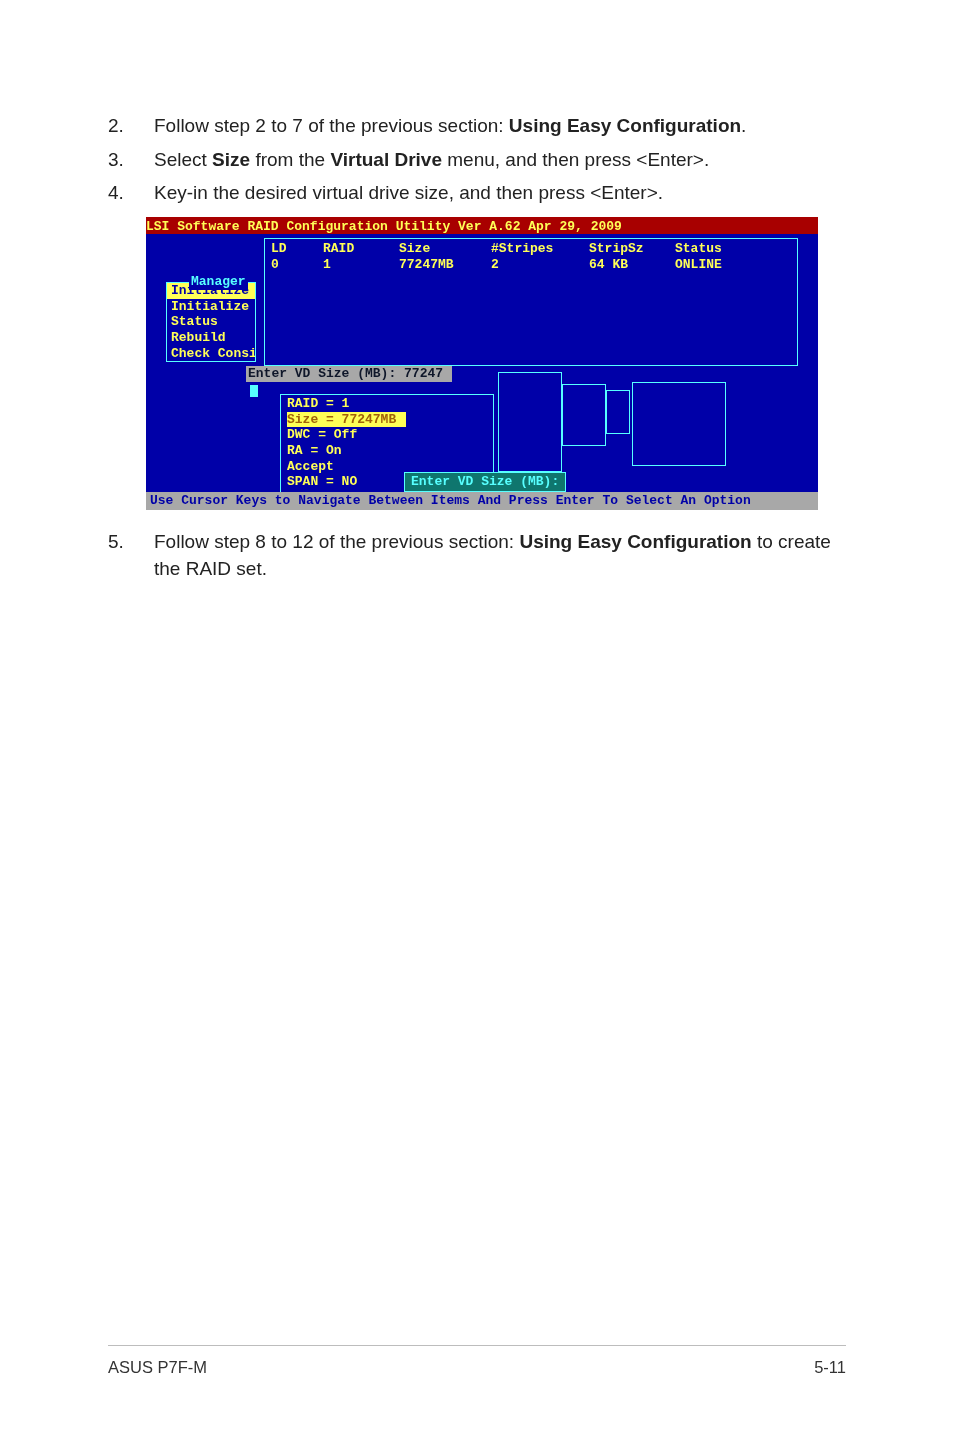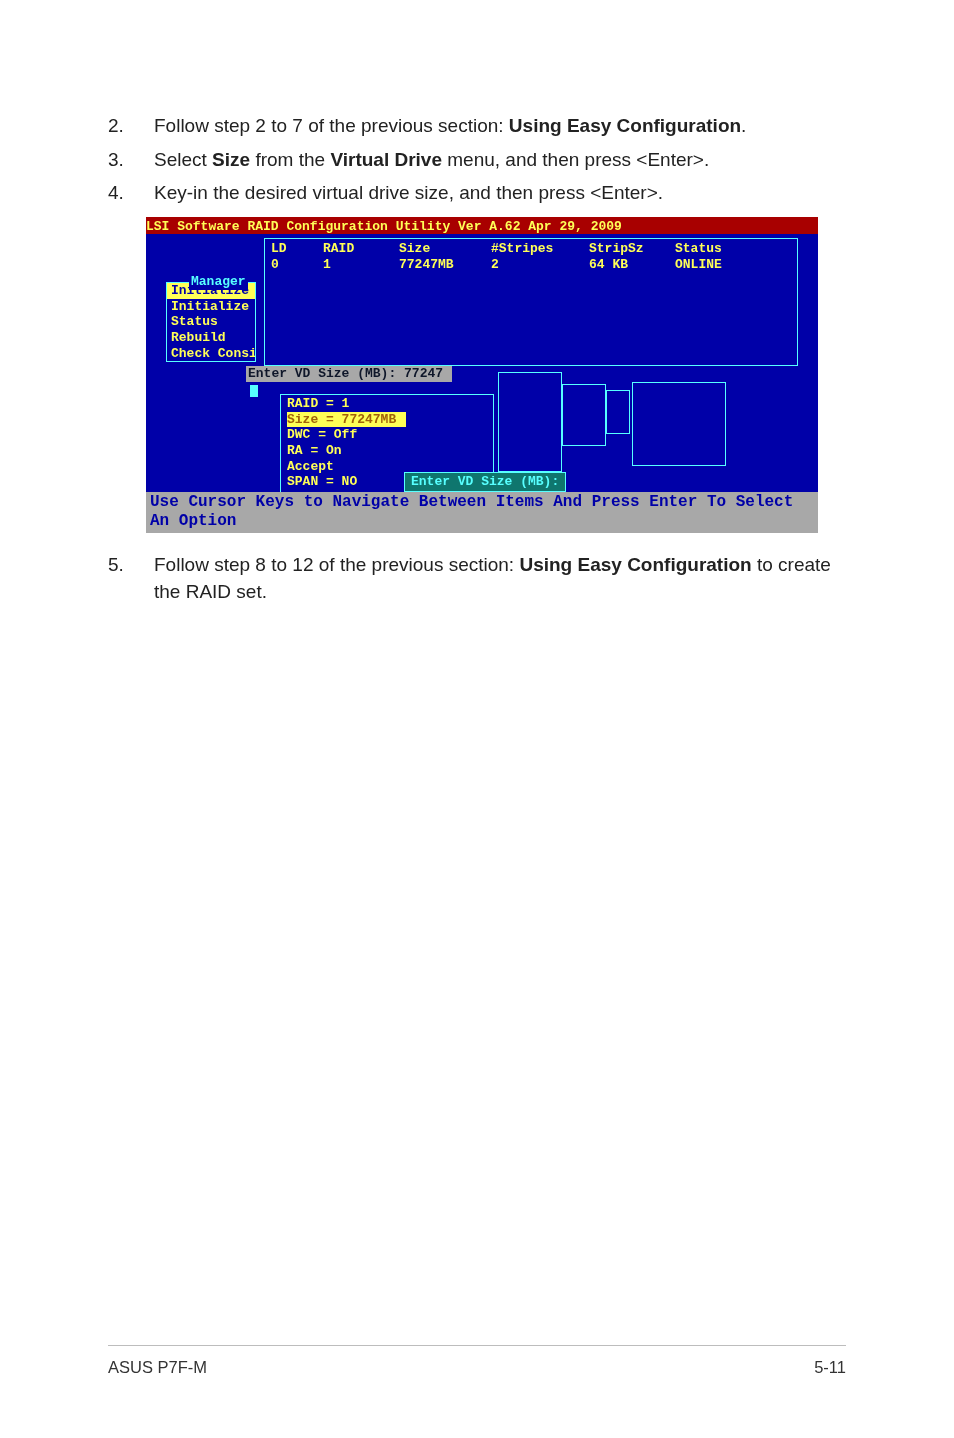--- a/index.html
+++ b/index.html
@@ -176,21 +176,21 @@
     color: #57ffff;
     font-weight: bold;
     background:#0f766e;
   }
 
   .helpbar {
     background: #a8a8a8;
     color: #0000a8;
     font-weight: bold;
     padding: 1px 4px;
-    font-size: 16px;
+    font-size: 13px;
   }
 
   
   .footer {
     position: absolute;
     bottom: 58px;
     left: 108px;
     right: 108px;
     border-top: 1px solid #bdbdbd;
     padding-top: 10px;

